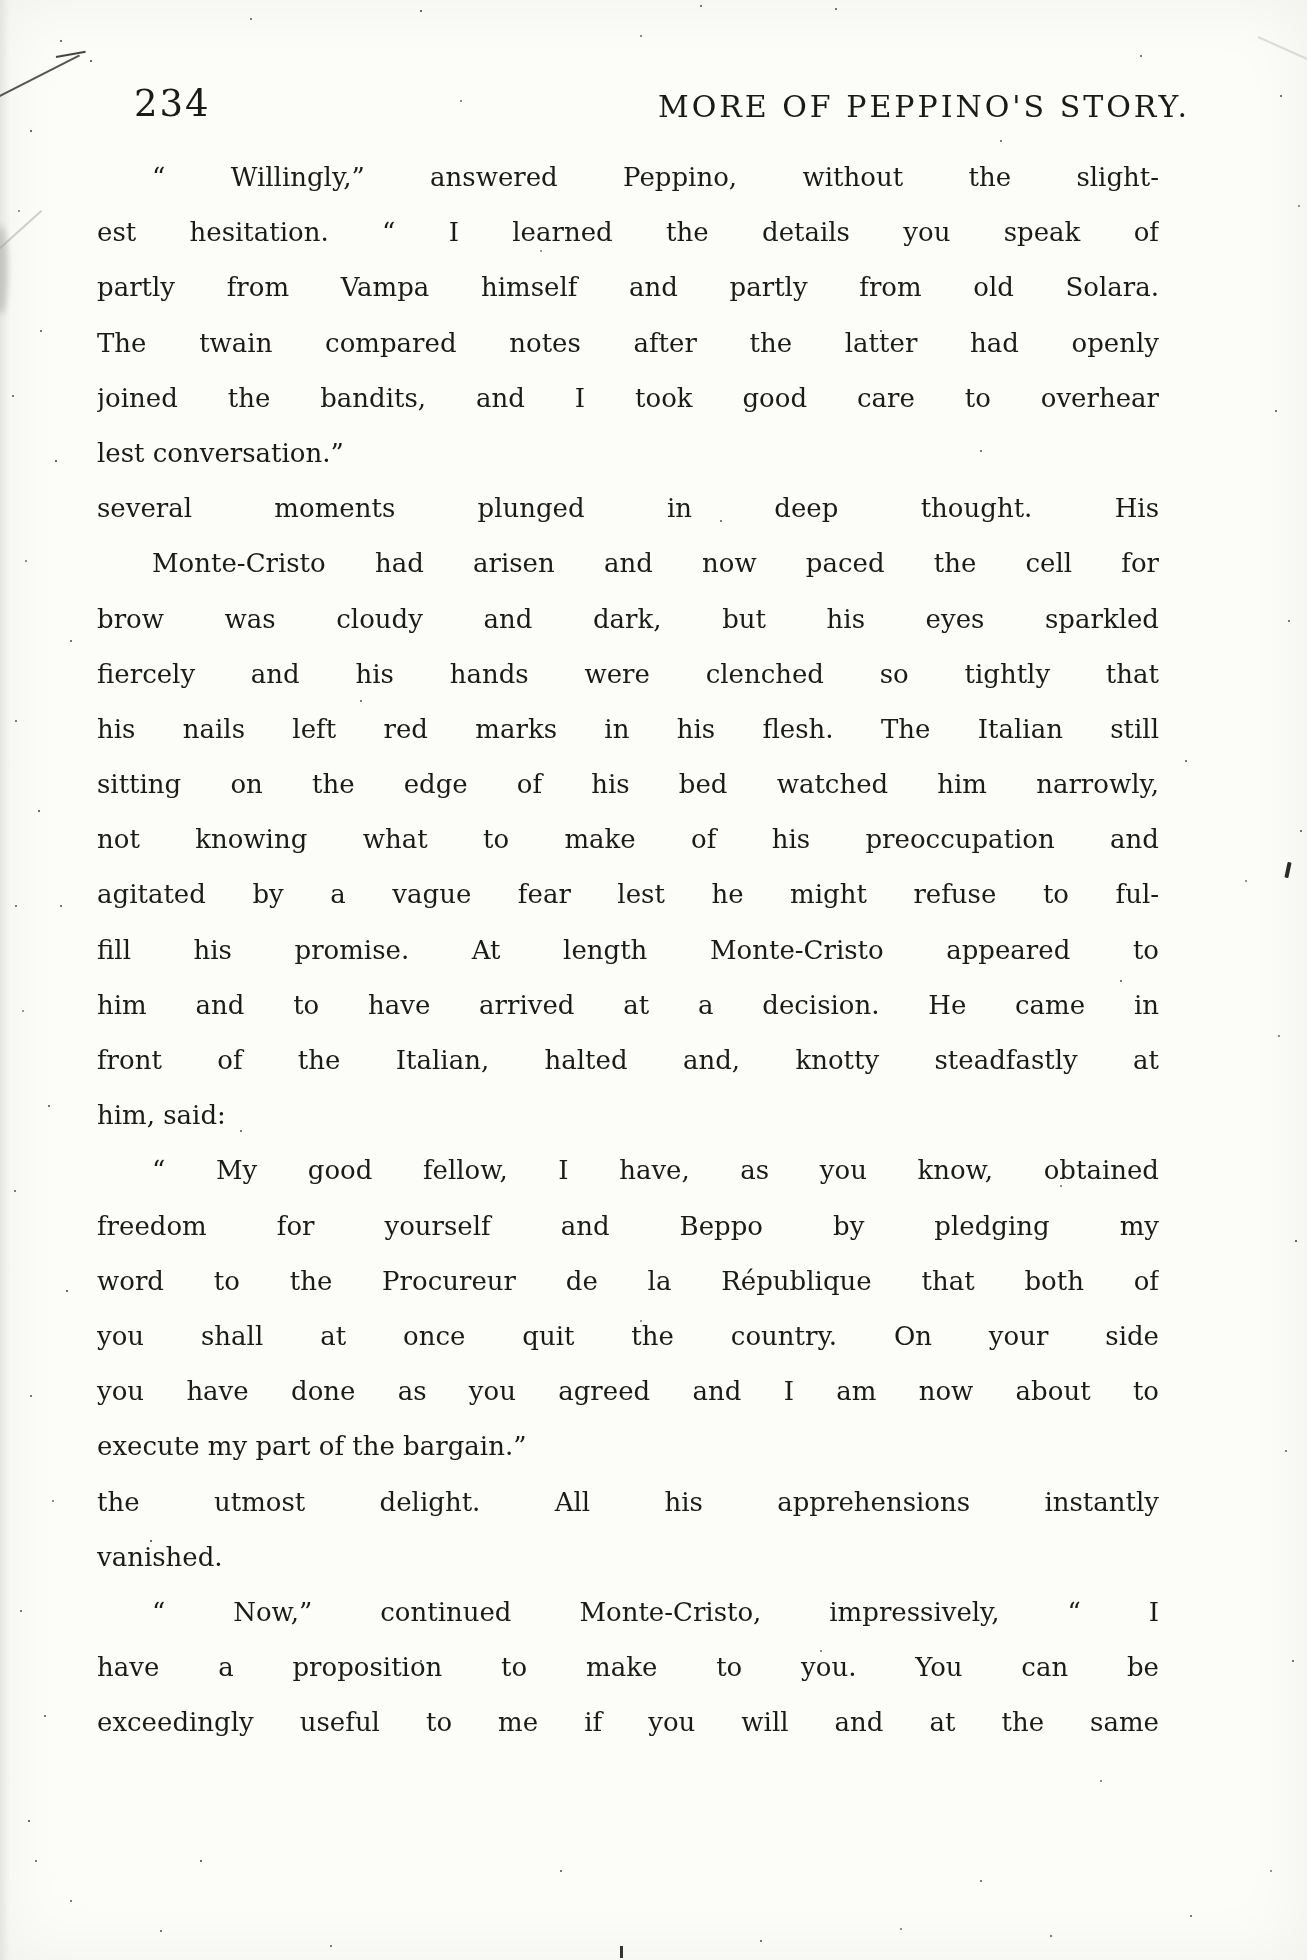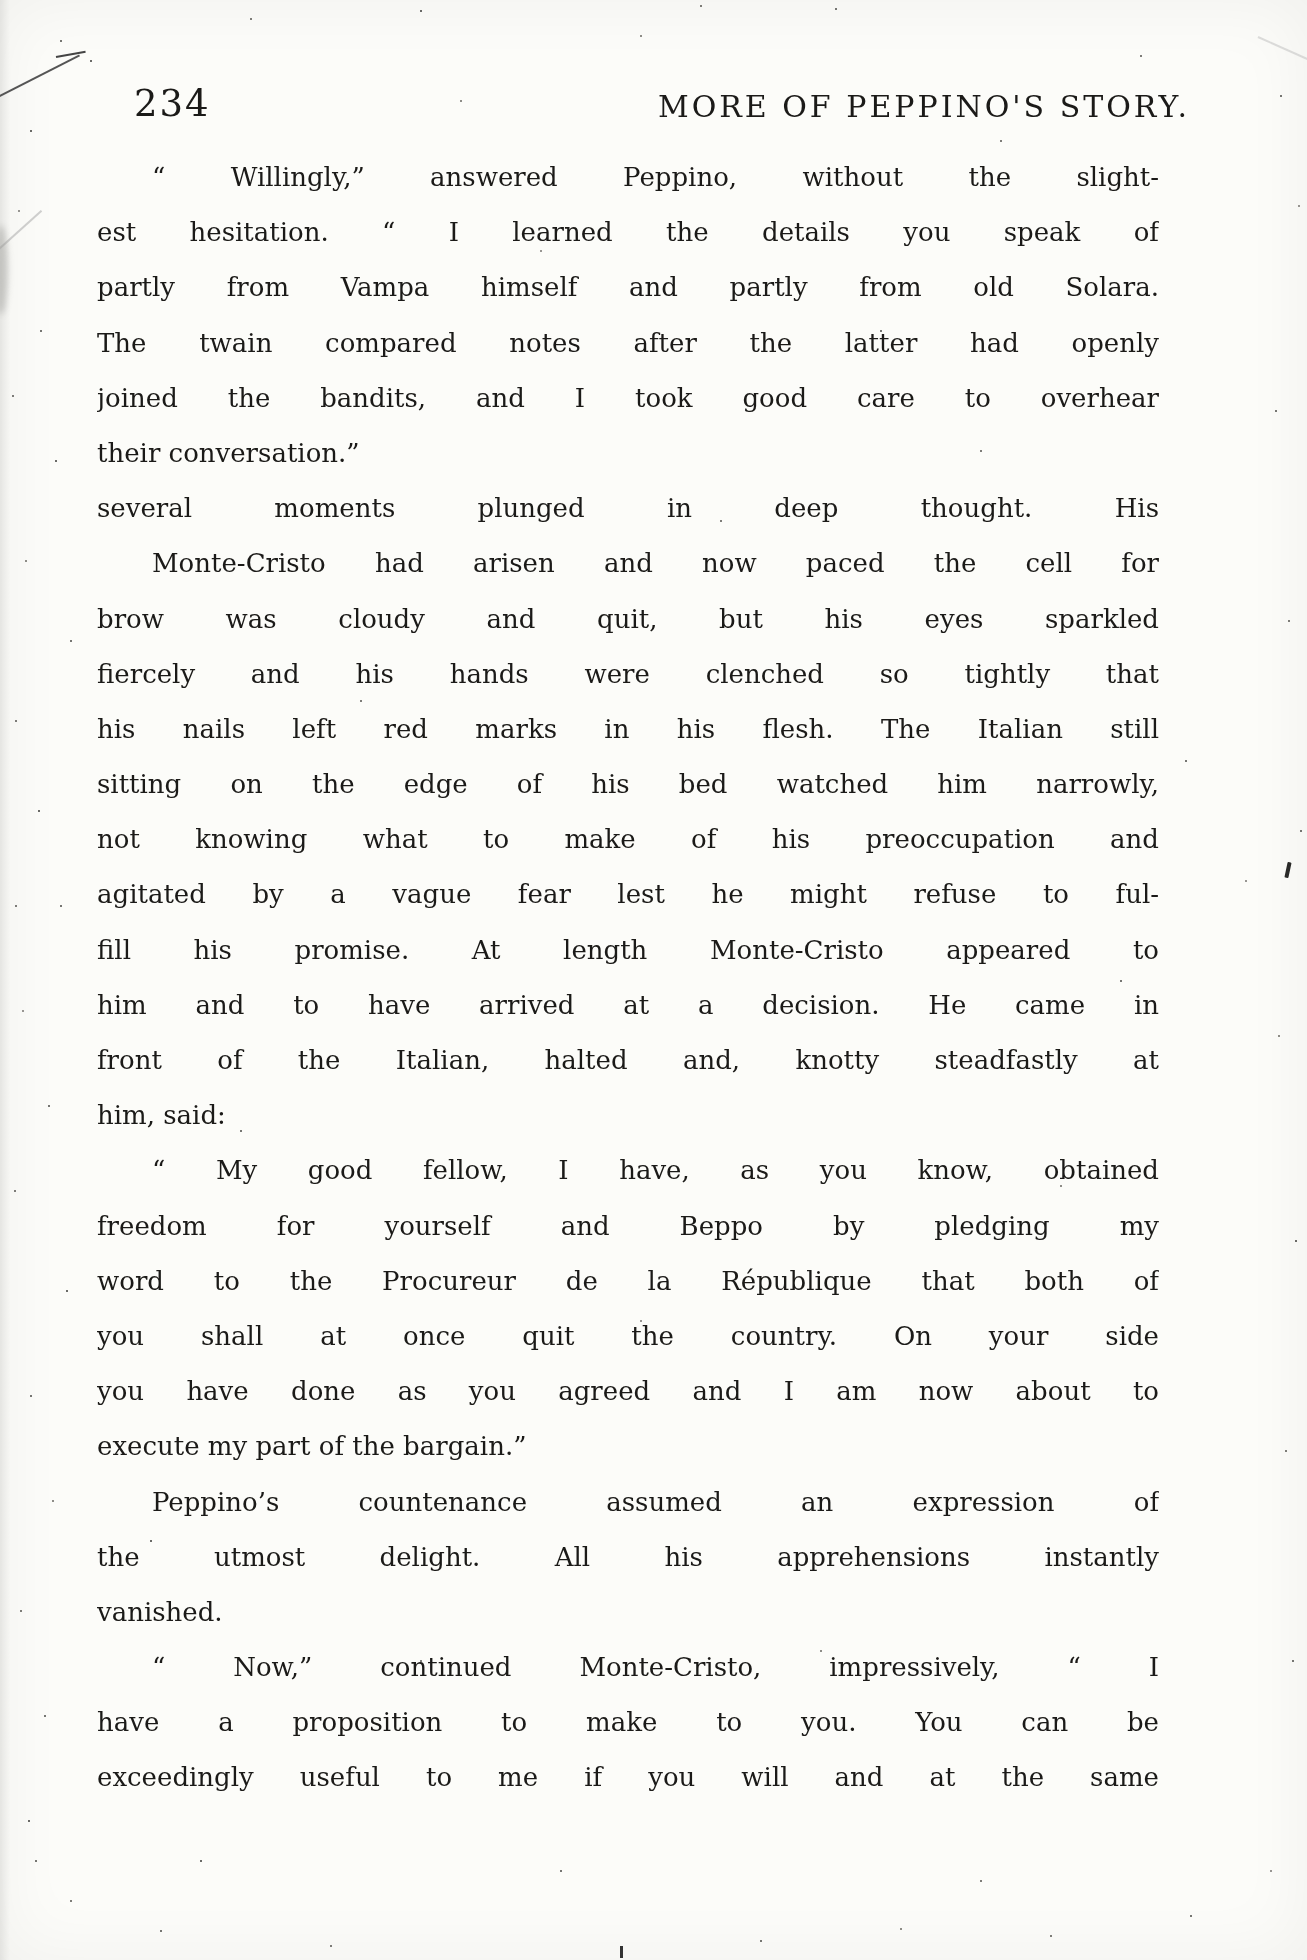--- a/index.html
+++ b/index.html
@@ -94,46 +94,45 @@
     <span class="running-header">MORE OF PEPPINO'S STORY.</span>
   </div>
 
   <div class="text-block">
     <div class="para">
       <div class="line indent">“ Willingly,” answered Peppino, without the slight-</div>
       <div class="line">est hesitation.  “ I learned the details you speak of</div>
       <div class="line">partly from Vampa himself and partly from old Solara.</div>
       <div class="line">The twain compared notes after the latter had openly</div>
       <div class="line">joined the bandits, and I took good care to overhear</div>
-      <div class="line last">their conversation.”</div>
+      <div class="line last">lest conversation.”</div>
     </div>
     <div class="para">
       <div class="line">several moments plunged in deep thought.  His</div>
       <div class="line indent">Monte-Cristo had arisen and now paced the cell for</div>
-      <div class="line">brow was cloudy and quit, but his eyes sparkled</div>
+      <div class="line">brow was cloudy and dark, but his eyes sparkled</div>
       <div class="line">fiercely and his hands were clenched so tightly that</div>
       <div class="line">his nails left red marks in his flesh.  The Italian still</div>
       <div class="line">sitting on the edge of his bed watched him narrowly,</div>
       <div class="line">not knowing what to make of his preoccupation and</div>
       <div class="line">agitated by a vague fear lest he might refuse to ful-</div>
       <div class="line">fill his promise.  At length Monte-Cristo appeared to</div>
       <div class="line">him and to have arrived at a decision.  He came in</div>
       <div class="line">front of the Italian, halted and, knotty steadfastly at</div>
       <div class="line last">him, said:</div>
     </div>
     <div class="para">
       <div class="line indent">“ My good fellow, I have, as you know, obtained</div>
       <div class="line">freedom for yourself and Beppo by pledging my</div>
       <div class="line">word to the Procureur de la République that both of</div>
       <div class="line">you shall at once quit the country.  On your side</div>
       <div class="line">you have done as you agreed and I am now about to</div>
       <div class="line last">execute my part of the bargain.”</div>
     </div>
     <div class="para">
-      <div class="line indent">Peppino’s countenance assumed an expression of</div>
       <div class="line">the utmost delight.  All his apprehensions instantly</div>
       <div class="line last">vanished.</div>
     </div>
     <div class="para">
       <div class="line indent">“ Now,” continued Monte-Cristo, impressively, “ I</div>
       <div class="line">have a proposition to make to you.  You can be</div>
       <div class="line">exceedingly useful to me if you will and at the same</div>
     </div>
   </div>
 

